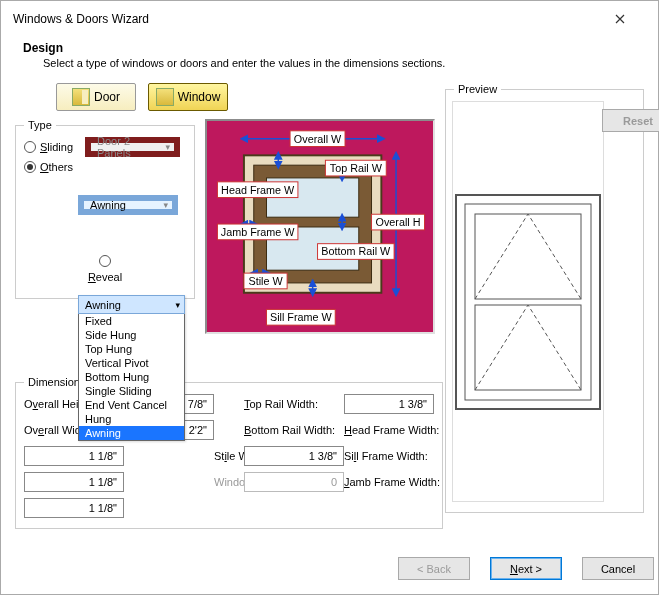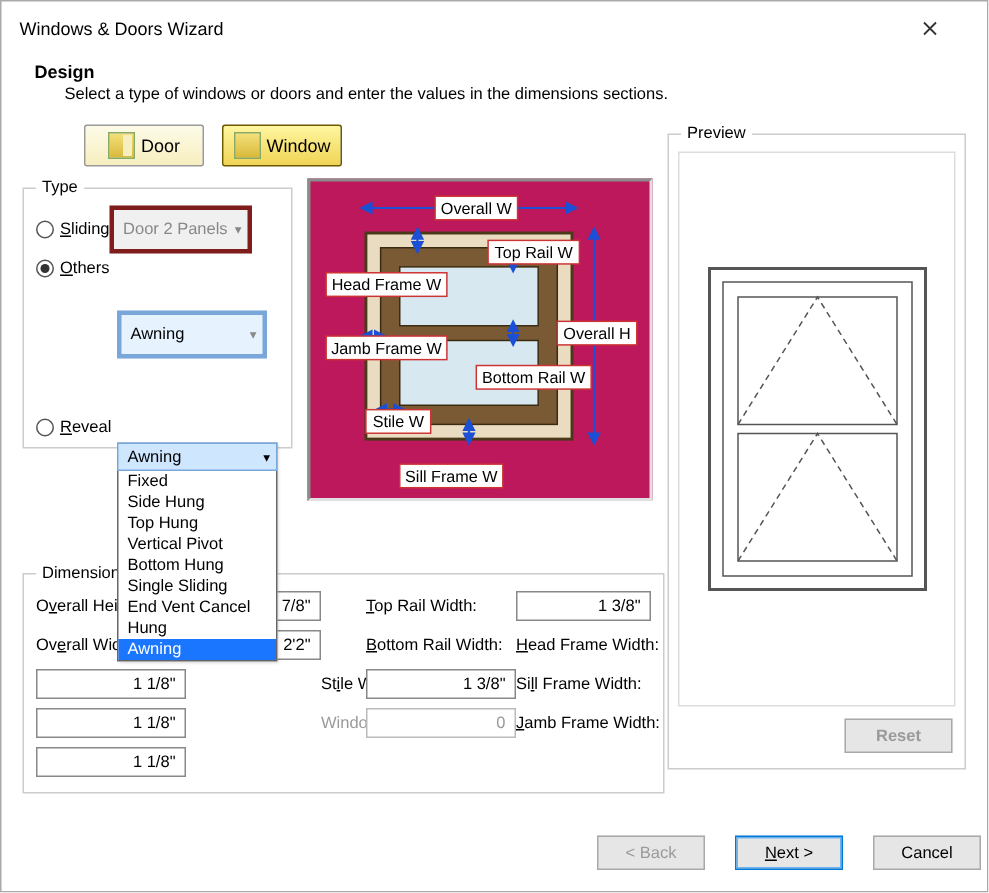--- a/index.html
+++ b/index.html
@@ -24,40 +24,40 @@
   .win-ico { background: linear-gradient(#f3e07a,#d9b93b); border: 1px solid #8a6; }
 
   .row1 { display: flex; gap: 10px; }
 
   fieldset { border: 1px solid #ccc; margin: 0; padding: 6px 8px 10px 8px; }
   legend { padding: 0 4px; color: #000; }
   .type-fs { width: 180px; height: 180px; position: relative; }
   .radio { display: flex; align-items: center; gap: 4px; margin: 4px 0; }
   .radio-ind { width: 12px; height: 12px; border: 1px solid #555; border-radius: 50%; display: inline-flex; align-items: center; justify-content: center; background:#fff;}
   .radio-ind.sel::after { content:""; width:6px; height:6px; background:#333; border-radius:50%; }
-  .combo { border: 3px solid #7f1d1d; background: #f0f0f0; color: #888; height: 32px; display: flex; align-items: center; justify-content: space-between; padding: 0 4px 0 6px; width: 95px; font-size: 11px;}
+  .combo { border: 6px solid #7f1d1d; background: #f0f0f0; color: #888; height: 20px; display: flex; align-items: center; justify-content: space-between; padding: 0 4px 0 6px; width: 95px; font-size: 11px;}
   .combo .chev { font-size:9px; color:#888; }
   .combo.live { background:#e6f3ff; color:#000; border-color:#7aa7d9; }
 
   .dropdown { position: absolute; left: 77px; top: 212px; width: 107px; border: 1px solid #666; background: #fff; z-index: 50; box-shadow: 1px 1px 2px rgba(0,0,0,.15);}
   .dd-head { background:#cfe6ff; border:1px solid #7aa7d9; margin:-1px -1px 0 -1px; height:19px; display:flex; align-items:center; justify-content:space-between; padding:0 4px 0 6px; font-size:11px;}
   .dd-item { padding: 1px 6px; font-size: 11px; cursor: default; }
   .dd-item.hl { background: #1a75ff; color: #fff; }
 
   .diagram { flex: 1; border: 2px inset #e0e0e0; background: #be185d; display:flex; align-items:center; justify-content:center; width:225px; height:215px;}
   .diagram svg { width:100%; height:100%; }
 
   .dim-fs { margin-top: 42px; }
   .dim-grid { display: grid; grid-template-columns: 100px 90px 30px 100px 90px; row-gap: 6px; align-items: center; }
   .dim-lbl { white-space: nowrap; }
   .dim-lbl.dis { color:#9a9a9a; }
   .dim-in { height: 20px; border: 1px solid #888; background: #fff; text-align: right; padding: 0 6px; display:flex; align-items:center; justify-content:flex-end; font-size:11px;}
   .dim-in.dis { color:#9a9a9a; border-color:#bbb; }
 
-  .preview-fs { flex: 1; min-width: 0; display:flex; flex-direction:column; height: 430px;}
+  .preview-fs { flex: 1; min-width: 0; display:flex; flex-direction:row; height: 430px;}
   .preview-area { flex:1; background:#fff; border:1px solid #ddd; display:flex; align-items:center; justify-content:center; margin:0 -2px;}
   .preview-area svg { width: 150px; height: 220px; }
   .reset-row { display:flex; justify-content:flex-end; padding-top:8px;font-weight:bold; }
 
   .footer { display:flex; justify-content:flex-end; gap:20px; padding: 10px 4px 14px; }
   .btn { min-width: 72px; height: 23px; border: 1px solid #a9a9a9; background: #e6e6e6; display:flex; align-items:center; justify-content:center; font-size:11px; }
   .btn.dis { color:#9a9a9a; }
   .btn.def { border: 1px solid #0078d7; box-shadow: inset 0 0 0 1px #6bb2ee; background:#e6e6e6;}
   .uline{ text-decoration: underline; }
 </style>
@@ -88,41 +88,41 @@
         </div>
         <div class="tog active">
           <span class="tog-ico win-ico"></span>
           <span>Window</span>
         </div>
       </div>
 
       <div class="row1">
         <fieldset class="type-fs">
           <legend>Type</legend>
-          <div style="display:flex;align-items:center;gap:0;">
+          <div style="display:flex;align-items:center;gap:12px;">
             <label class="radio">
               <span class="radio-ind"></span>
               <span><span class="uline">S</span>liding</span>
             </label>
             <div class="combo">
               <span>Door 2 Panels</span>
                 <span class="chev">▾</span>
             </div>
           </div>
           <label class="radio" style="margin-top:4px;">
             <span class="radio-ind sel"></span>
             <span><span class="uline">O</span>thers</span>
           </label>
           <div style="margin-left:54px;margin-top:22px;">
             <div class="combo live" style="width:100px;">
               <span>Awning</span>
                 <span class="chev">▾</span>
             </div>
           </div>
-          <label class="radio" style="margin-top:40px;">
+          <label class="radio" style="margin-top:40px;flex-direction:column;">
             <span class="radio-ind"></span>
             <span><span class="uline">R</span>eveal</span>
           </label>
         </fieldset>
 
         <div class="diagram">
           <svg viewBox="0 0 225 215">
             <defs>
               <marker id="ab" markerWidth="6" markerHeight="6" refX="3" refY="3" orient="auto">
                   <path d="M0 0 L6 3 L0 6 z" fill="#1a4fd6"></path>

